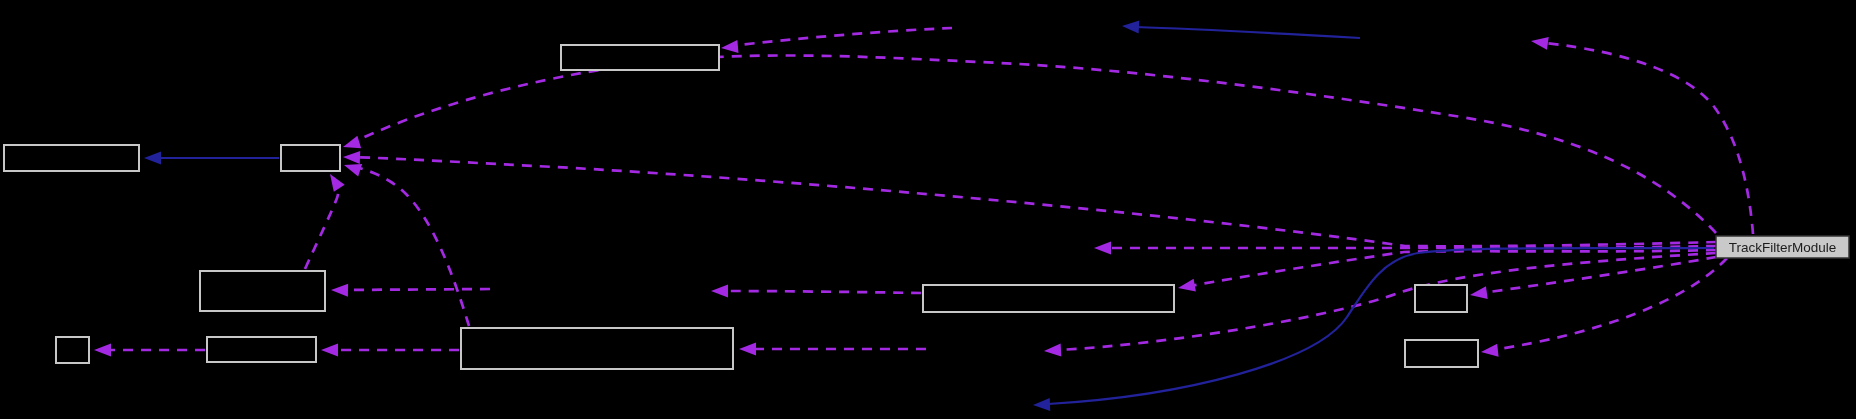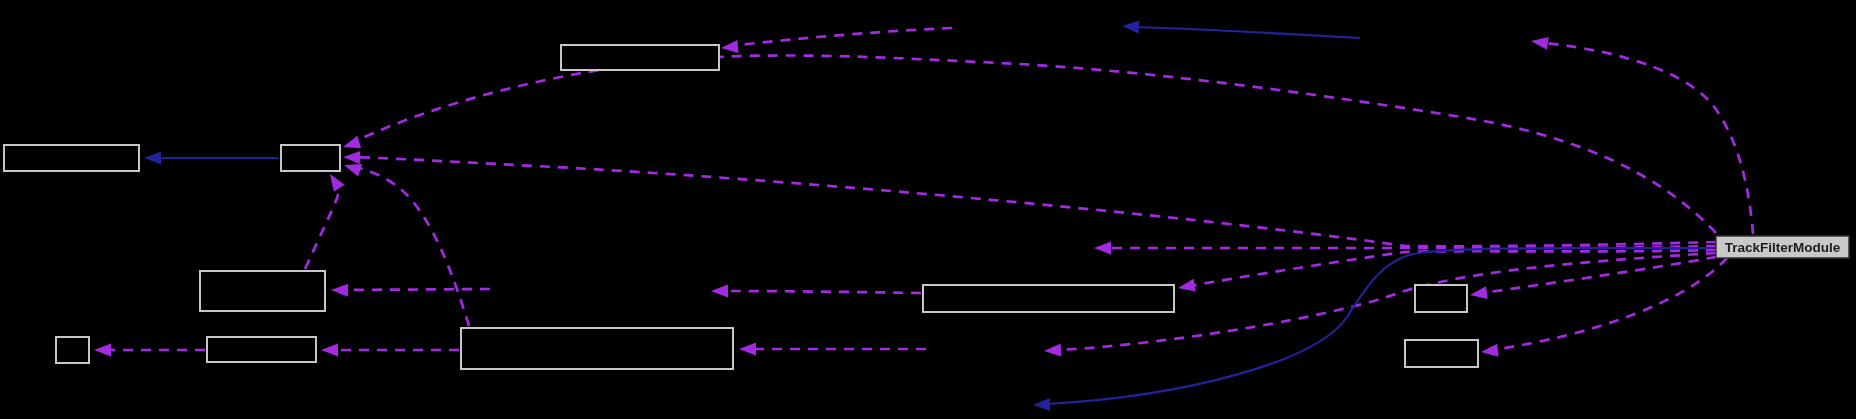--- a/index.html
+++ b/index.html
@@ -7,21 +7,20 @@
     padding: 0;
     background: #000000;
   }
   .stage {
     position: relative;
     width: 1856px;
     height: 419px;
     background: #000000;
     overflow: hidden;
     font-family: "Liberation Sans", sans-serif;
-    font-weight: bold;
   }
   svg { display: block; }
   .node-label {
     font-family: "Liberation Sans", sans-serif;
     font-size: 13.5px;
   }
 </style>
 </head>
 <body>
 

